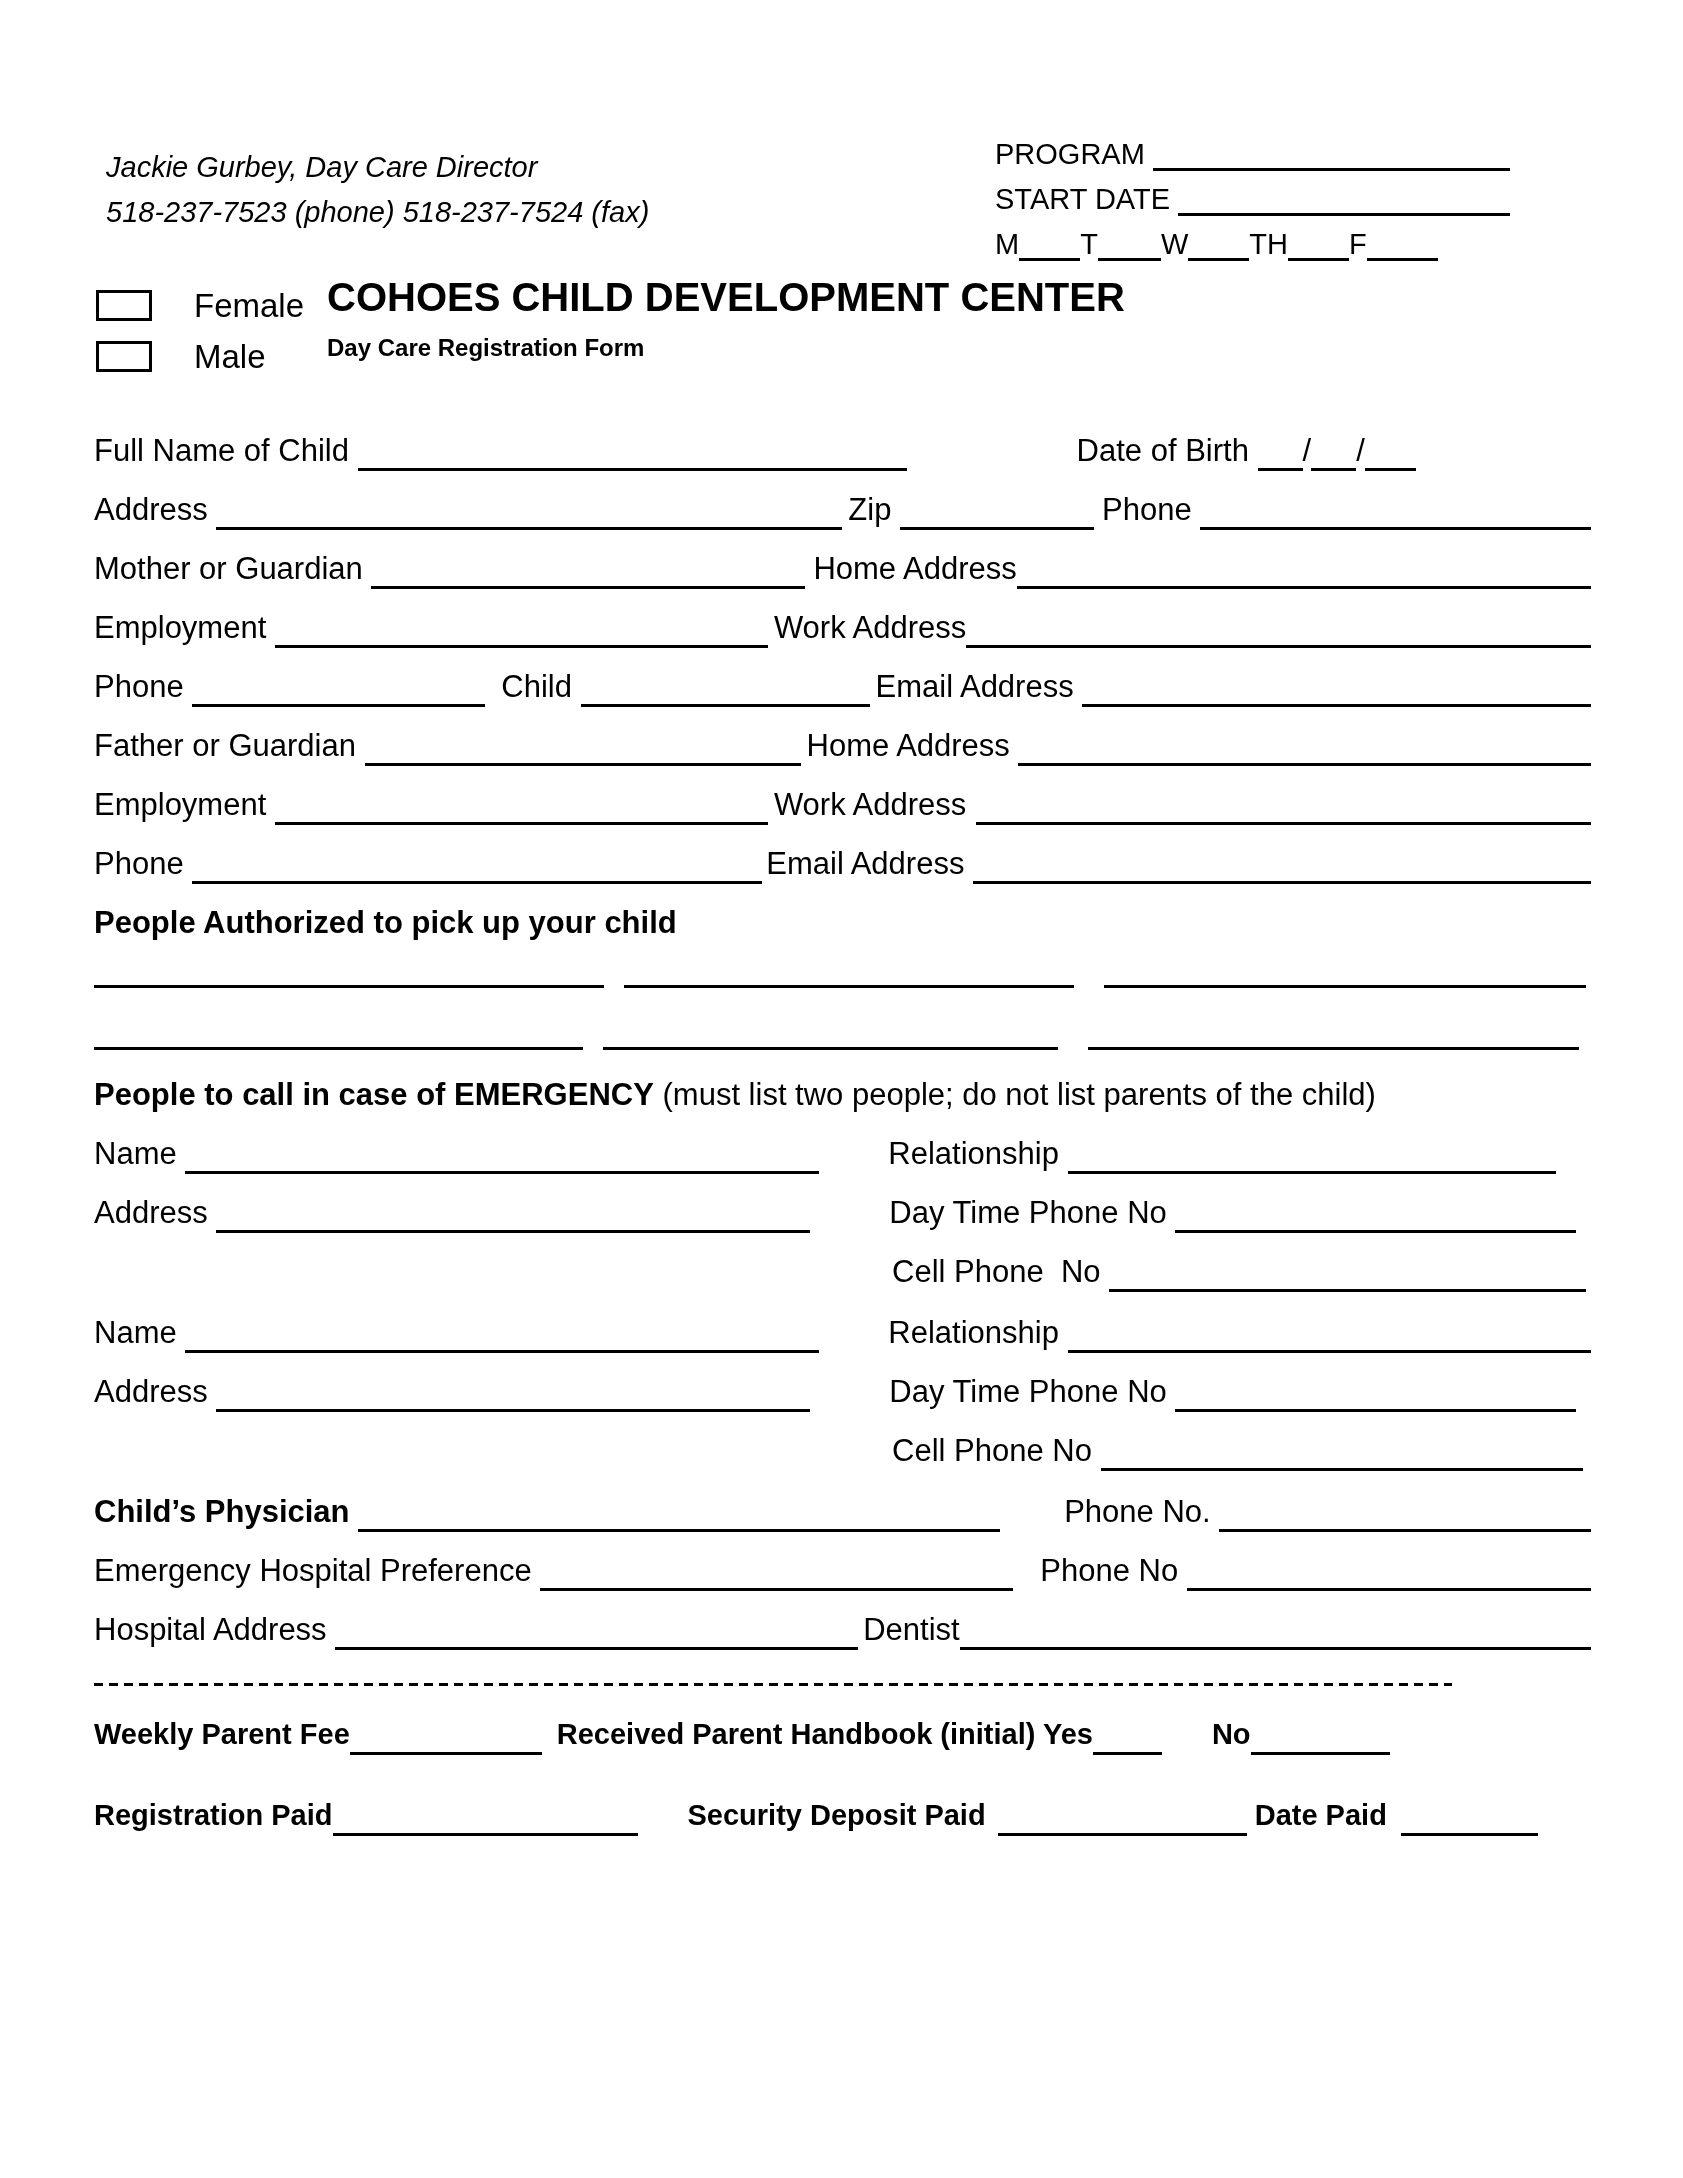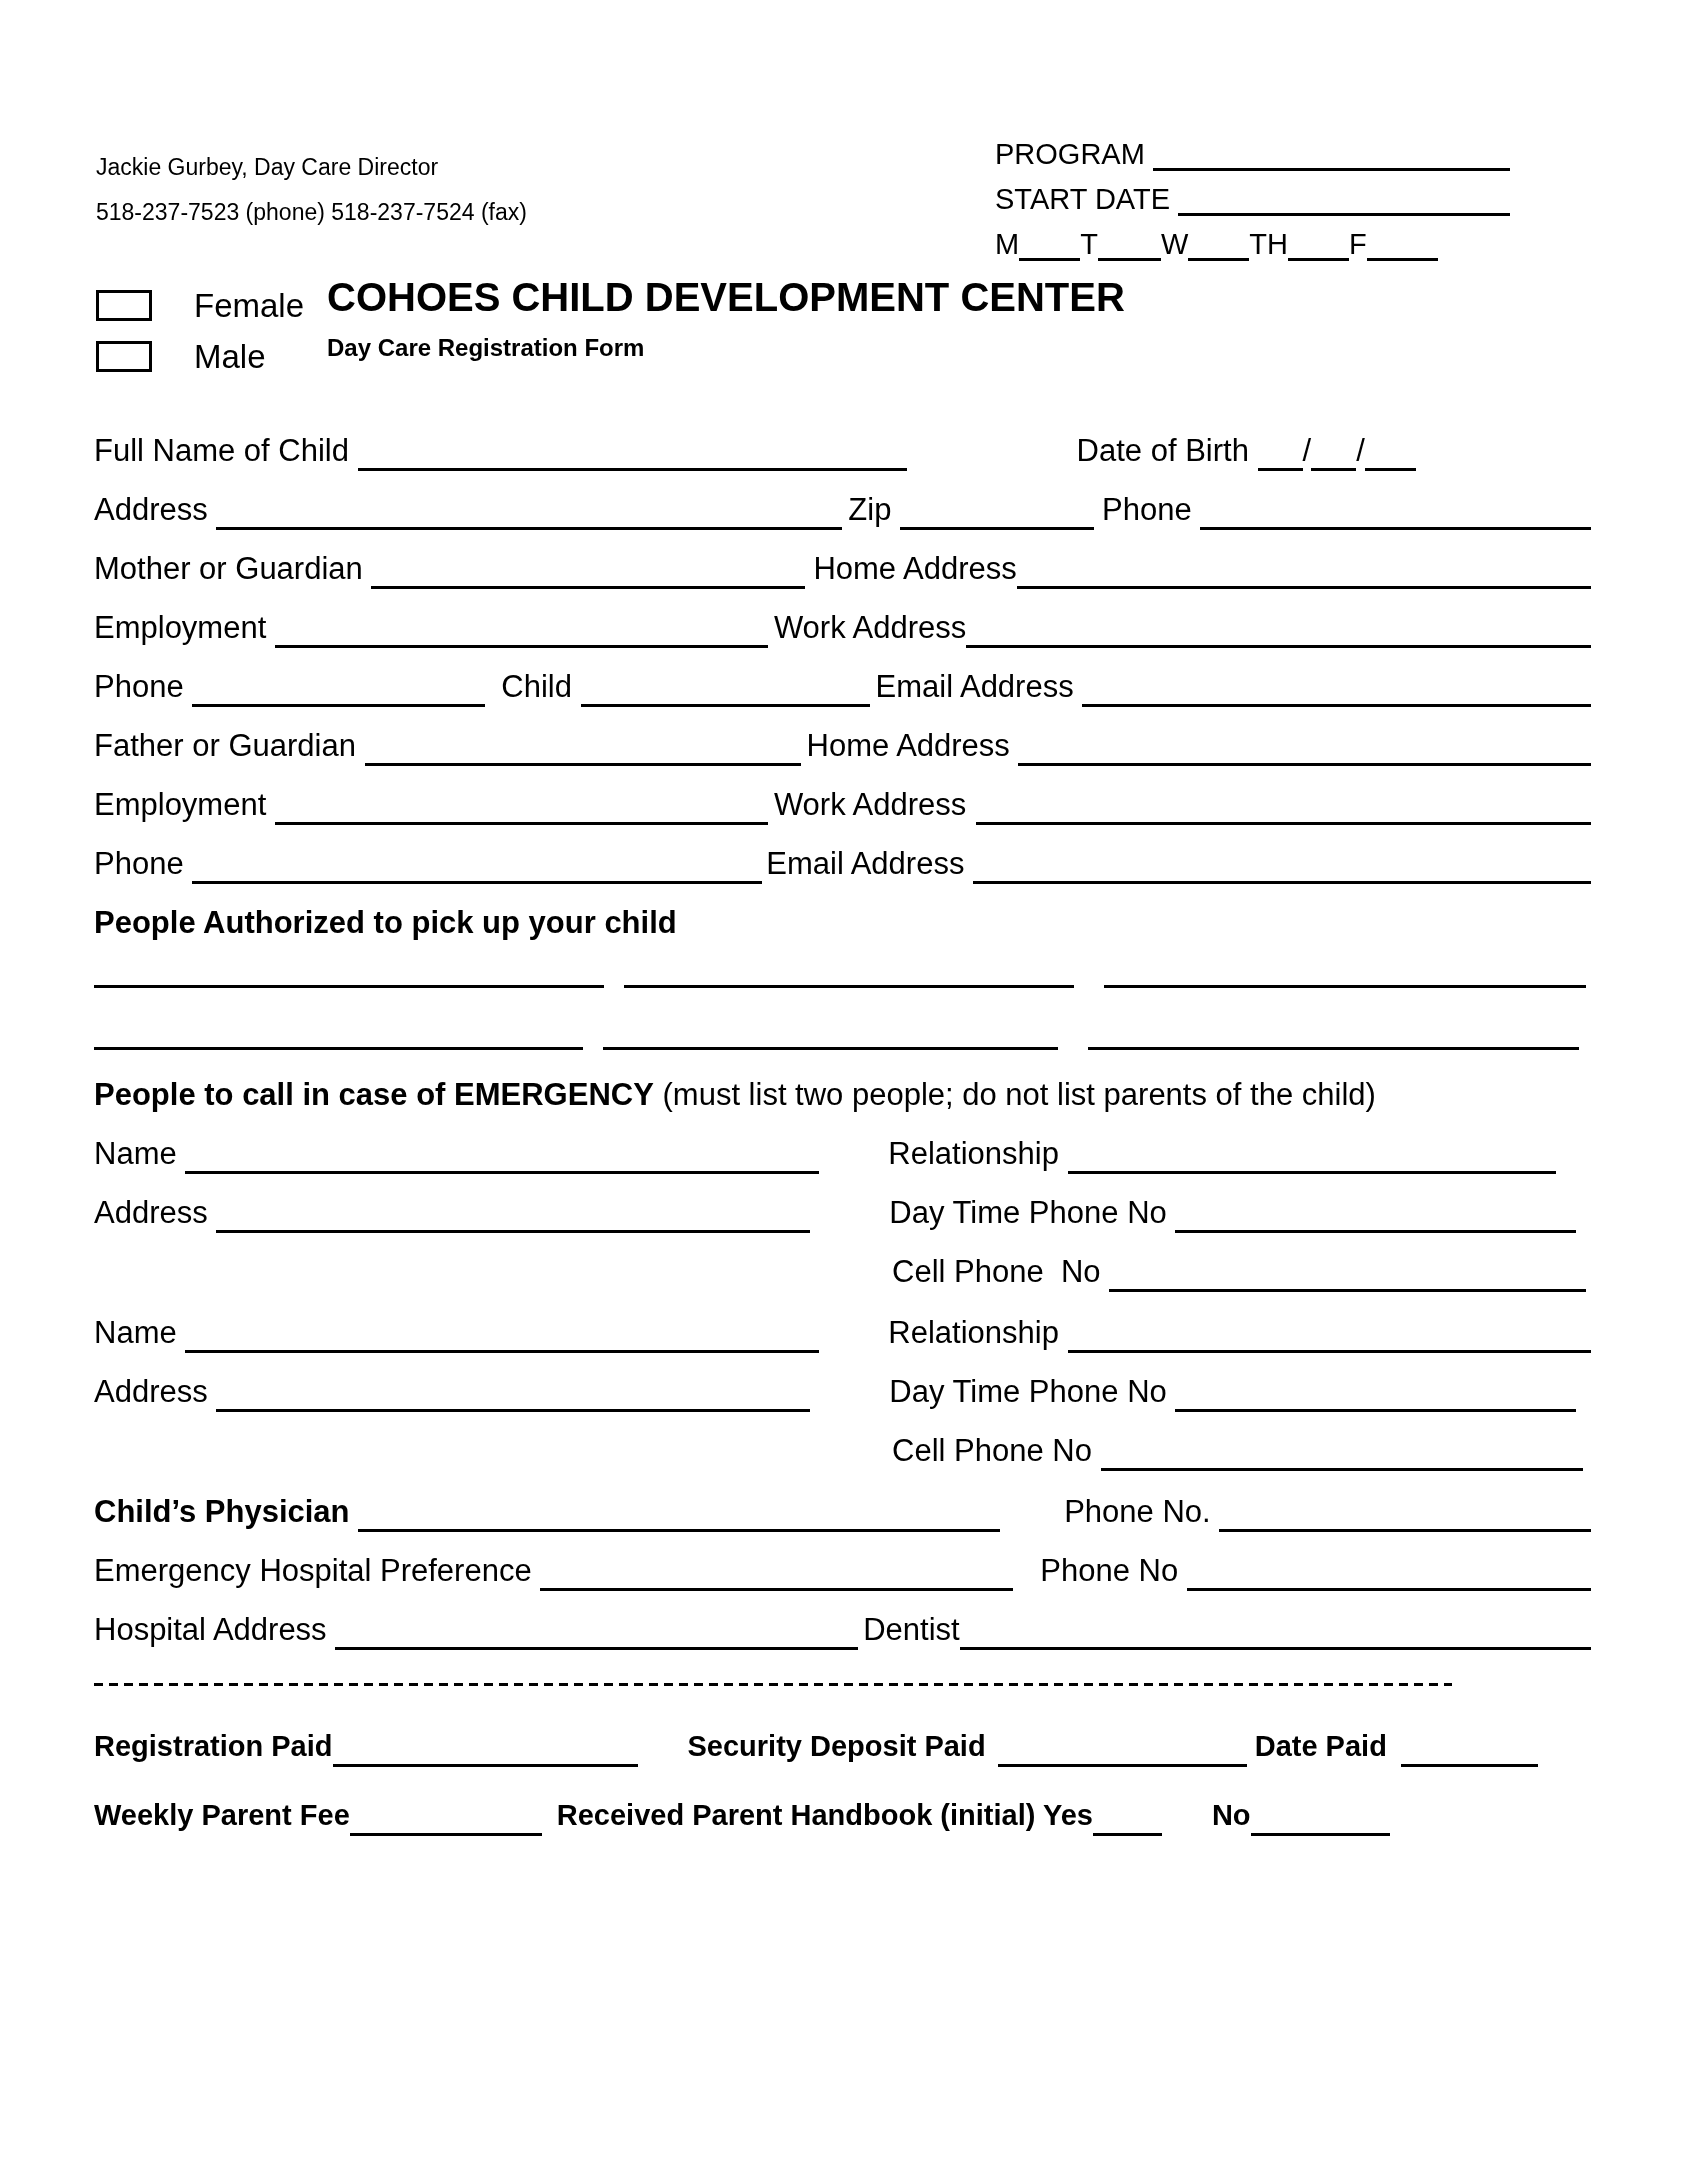--- a/index.html
+++ b/index.html
@@ -5,21 +5,21 @@
   html,body{margin:0;padding:0;background:#e8e8e8;}
   .page{
     position:relative;
     width:1683px;height:2178px;
     background:#ffffff;
     color:#000;
     font-family:"Liberation Sans","DejaVu Sans",sans-serif;
     overflow:hidden;
   }
   
-  .header-left{position:absolute;left:96px;top:145px;font-size:23px;line-height:45px;}
+  .header-left{position:absolute;left:106px;top:145px;font-size:29px;line-height:45px;font-style:italic;}
   .header-right{position:absolute;left:995px;top:126px;width:515px;font-size:29px;}
   .hr-line{display:flex;align-items:flex-end;height:45px;white-space:pre;}
   
   .u{display:inline-block;border-bottom:3px solid #000;height:10px;align-self:flex-end;}
   .f1{flex:1;}
   
   .gender{position:absolute;left:96px;top:280px;font-size:33px;}
   .g-row{display:flex;align-items:center;height:51px;}
   .cb{width:50px;height:25px;border:3px solid #000;margin-right:42px;background:#fff;}
   .title{position:absolute;left:327px;top:272px;width:871px;text-align:left;font-weight:bold;}
@@ -224,32 +224,32 @@
       <span>Hospital Address </span>
       <span class="u" style="width:523px"></span>
       <span style="margin-left:5px">Dentist</span>
       <span class="u f1"></span>
     </div>
 
     <div class="sep-row">
       <div class="dash"></div>
     </div>
 
+    <div class="row h70 office">
+      <span class="b">Weekly Parent Fee</span>
+      <span class="u" style="width:192px"></span>
+      <span class="b" style="margin-left:15px">Received Parent Handbook (initial) Yes</span>
+      <span class="u" style="width:69px"></span>
+      <span class="b" style="margin-left:50px">No</span>
+      <span class="u" style="width:139px"></span>
+    </div>
     <div class="row h82 office">
       <span class="b">Registration Paid</span>
       <span class="u" style="width:305px"></span>
       <span class="b" style="margin-left:50px">Security Deposit Paid </span>
       <span class="u" style="width:249px;margin-left:4px"></span>
       <span class="b" style="margin-left:8px">Date Paid </span>
       <span class="u" style="width:137px;margin-left:6px"></span>
     </div>
-    <div class="row h70 office">
-      <span class="b">Weekly Parent Fee</span>
-      <span class="u" style="width:192px"></span>
-      <span class="b" style="margin-left:15px">Received Parent Handbook (initial) Yes</span>
-      <span class="u" style="width:69px"></span>
-      <span class="b" style="margin-left:50px">No</span>
-      <span class="u" style="width:139px"></span>
-    </div>
 
   </div>
 </div>
 
 
 </body></html>

